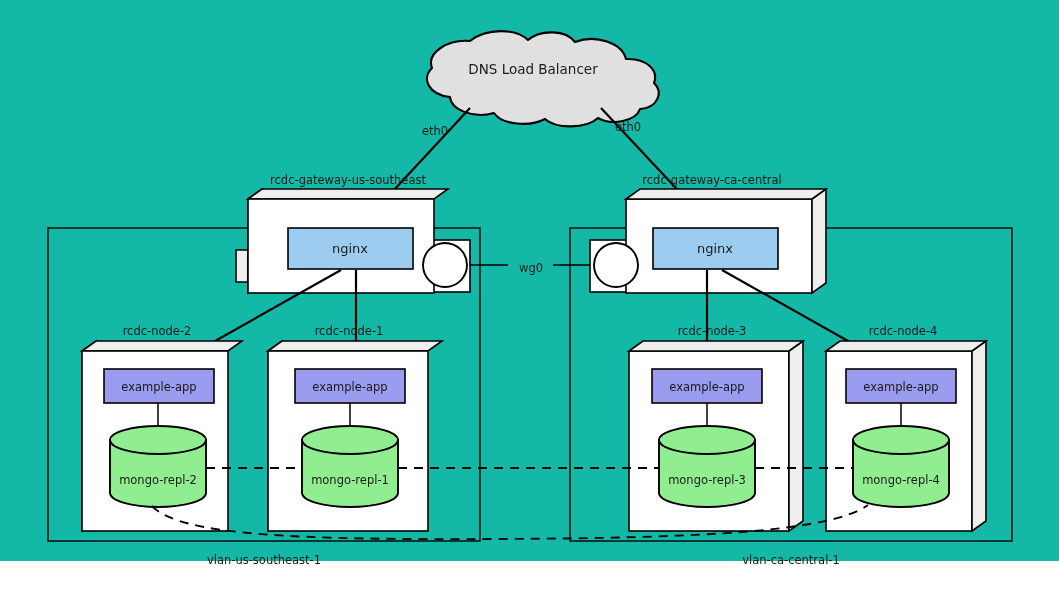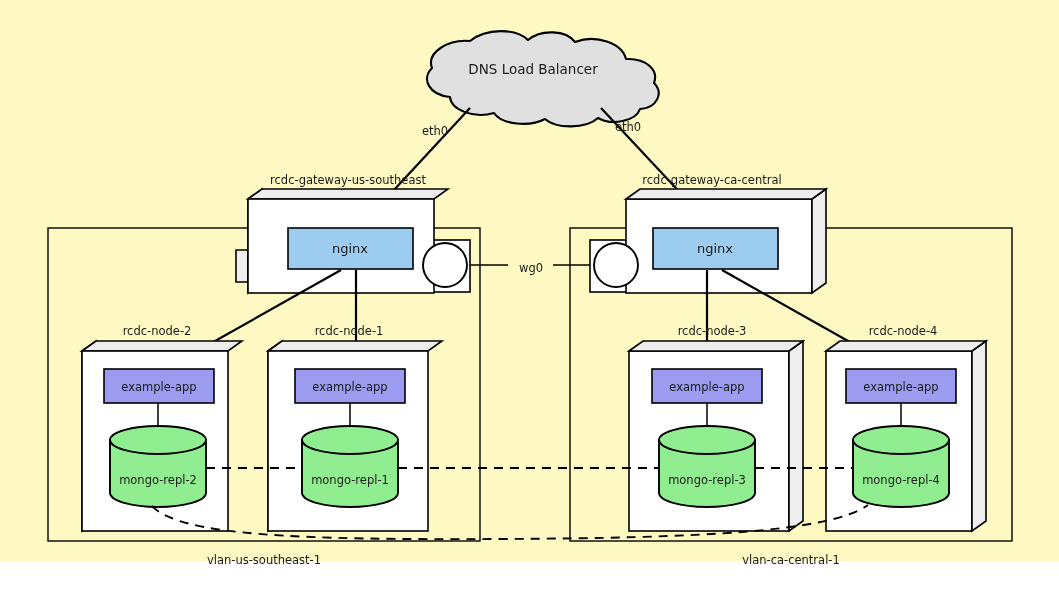--- a/index.html
+++ b/index.html
@@ -10,21 +10,21 @@
   body {
     width: 1059px;
     height: 597px;
     overflow: hidden;
     font-family: "DejaVu Sans", sans-serif;
   }
   #diagram-root {
     position: relative;
     width: 1059px;
     height: 561px;
-    background: #fef9c3;
+    background: #14b8a6;
   }
   svg#net-diagram {
     display: block;
     width: 1059px;
     height: 597px;
   }
   .lbl {
     font-family: "DejaVu Sans", sans-serif;
     font-size: 13px;
     fill: #1a1a1a;

